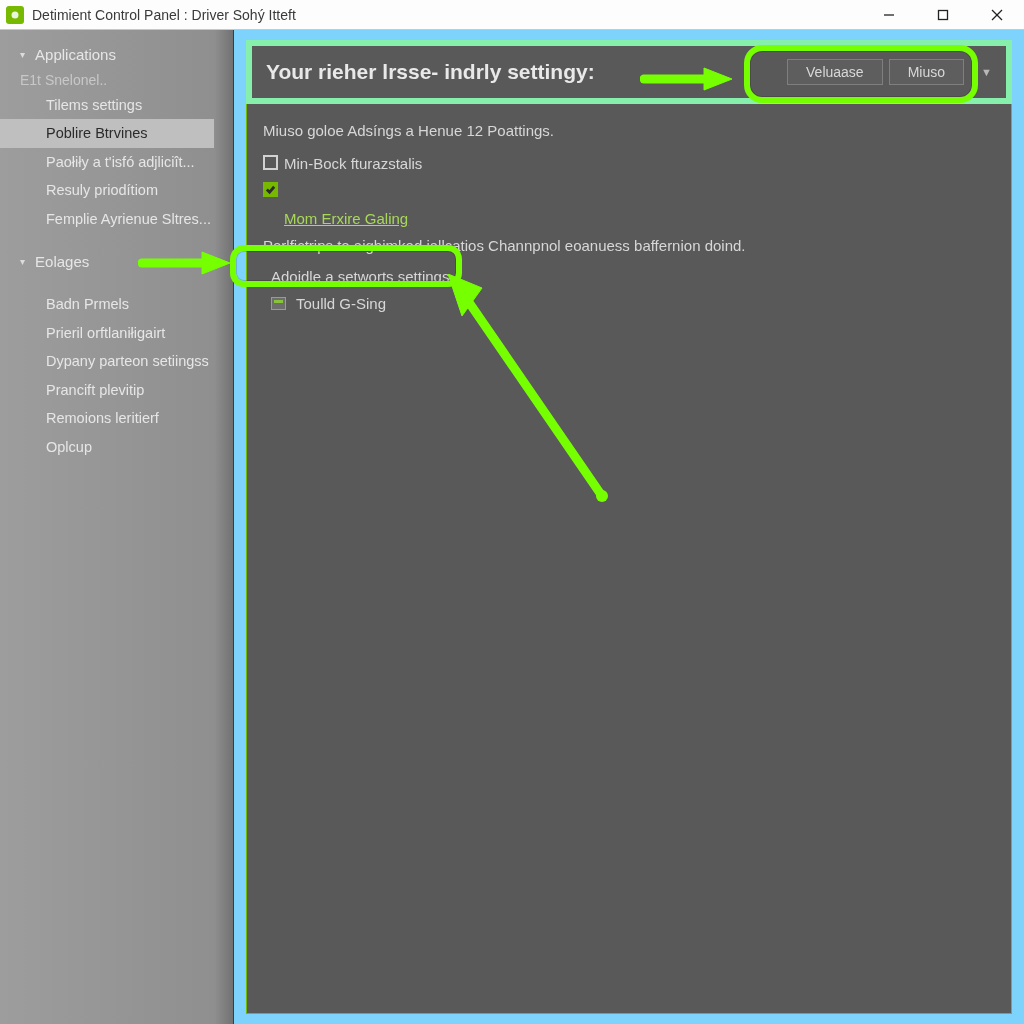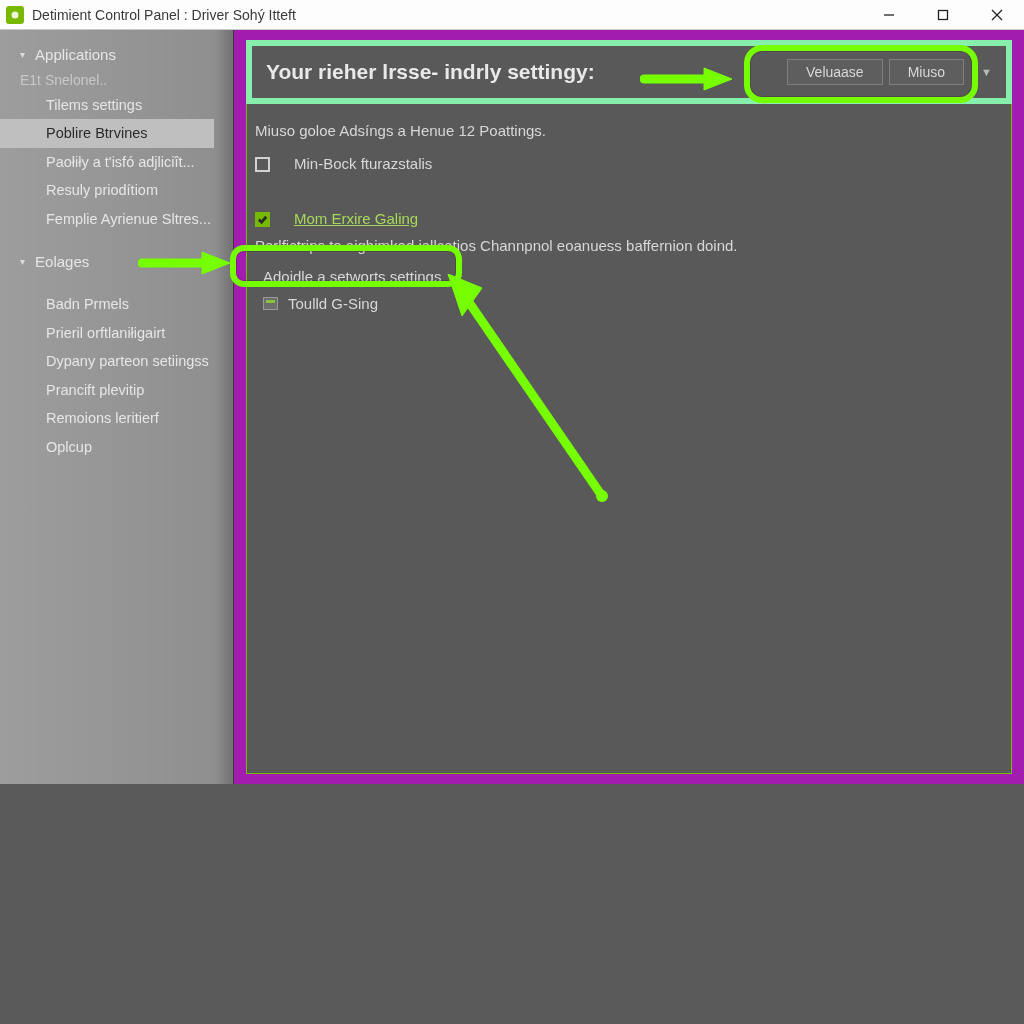--- a/index.html
+++ b/index.html
@@ -1,18 +1,18 @@
 <!DOCTYPE html>
 <html><head>
 <meta charset="utf-8">
 <style>
 * { margin: 0; padding: 0; box-sizing: border-box; font-family: "Segoe UI", Arial, sans-serif; }
 html, body { width: 1024px; height: 1024px; overflow: hidden; background: #5a5a5a; }
 
-.window { width: 1024px; height: 784px; display: flex; flex-direction: column; background: #a21caf; }
+.window { width: 1024px; height: 1024px; display: flex; flex-direction: column; background: #7dd3fc; }
 
 
 .titlebar { height: 30px; background: #fdfdfd; display: flex; align-items: center; padding: 0 0 0 6px; border-bottom: 1px solid #c8c8c8; }
 .titlebar .app-icon { width: 18px; height: 18px; background: #76b900; border-radius: 3px; display: flex; align-items: center; justify-content: center; margin-right: 8px; }
 .titlebar .app-icon svg { width: 14px; height: 14px; }
 .titlebar .title { color: #3a3a3a; font-size: 14px; flex: 1; }
 .titlebar .win-controls { display: flex; height: 100%; }
 .titlebar .win-btn { width: 54px; height: 100%; display: flex; align-items: center; justify-content: center; color: #222; }
 .titlebar .win-btn svg { width: 14px; height: 14px; stroke: #222; stroke-width: 1.3; fill: none; }
 
@@ -38,24 +38,24 @@
 .panel-header {
   border: 6px solid #86efac; background: #595959;
   display: flex; align-items: center; padding: 14px 14px;
   position: relative;
 }
 .panel-title { color: #e9e9e9; font-size: 21px; font-weight: 600; }
 .hdr-buttons { position: absolute; right: 42px; top: 50%; transform: translateY(-50%); display: flex; gap: 6px; border-radius: 6px; }
 .hdr-btn { border: 1px solid #7f7f7f; color: #d8d8d8; background: #5e5e5e; font-size: 14px; padding: 4px 18px; }
 .hdr-drop { position: absolute; right: 14px; top: 50%; transform: translateY(-50%); color: #b8b8b8; font-size: 11px; }
 
-.panel-body { flex: 1; border: 1px solid #76b900; border-top: none; background: #595959; padding: 18px 12px 12px 4px; color: #d7d7d7; position: relative; }
+.panel-body { flex: 1; border: 1px solid #76b900; border-top: none; background: #595959; padding: 18px 12px 12px 12px; color: #d7d7d7; position: relative; }
 .desc { font-size: 15px; margin: 0 0 16px 4px; }
 
-.check-row { display: flex; align-items: flex-end; gap: 24px; margin: 0 0 10px 4px; font-size: 15px; }
+.check-row { display: flex; align-items: flex-start; gap: 6px; margin: 0 0 10px 4px; font-size: 15px; }
 .checkbox { width: 15px; height: 15px; border: 2px solid #d2d2d2; display: inline-flex; align-items: center; justify-content: center; background: transparent; }
 .checkbox.checked { background: #76b900; border-color: #76b900; }
 .checkbox.checked svg { width: 11px; height: 11px; stroke: #2b2b2b; stroke-width: 3; fill: none; }
 .link-like { color: #a8d85a; text-decoration: underline; margin-top: 28px; }
 .hint { font-size: 15px; margin: 4px 0 14px 4px; }
 
 .sub-link { color: #d7d7d7; font-size: 15px; margin: 0 0 10px 12px; }
 
 .mini-row { display: flex; align-items: center; gap: 10px; margin: 8px 0 0 12px; font-size: 15px; }
 .mini-icon { width: 15px; height: 13px; background: #6d6d6d; border: 1px solid #9a9a9a; position: relative; }

